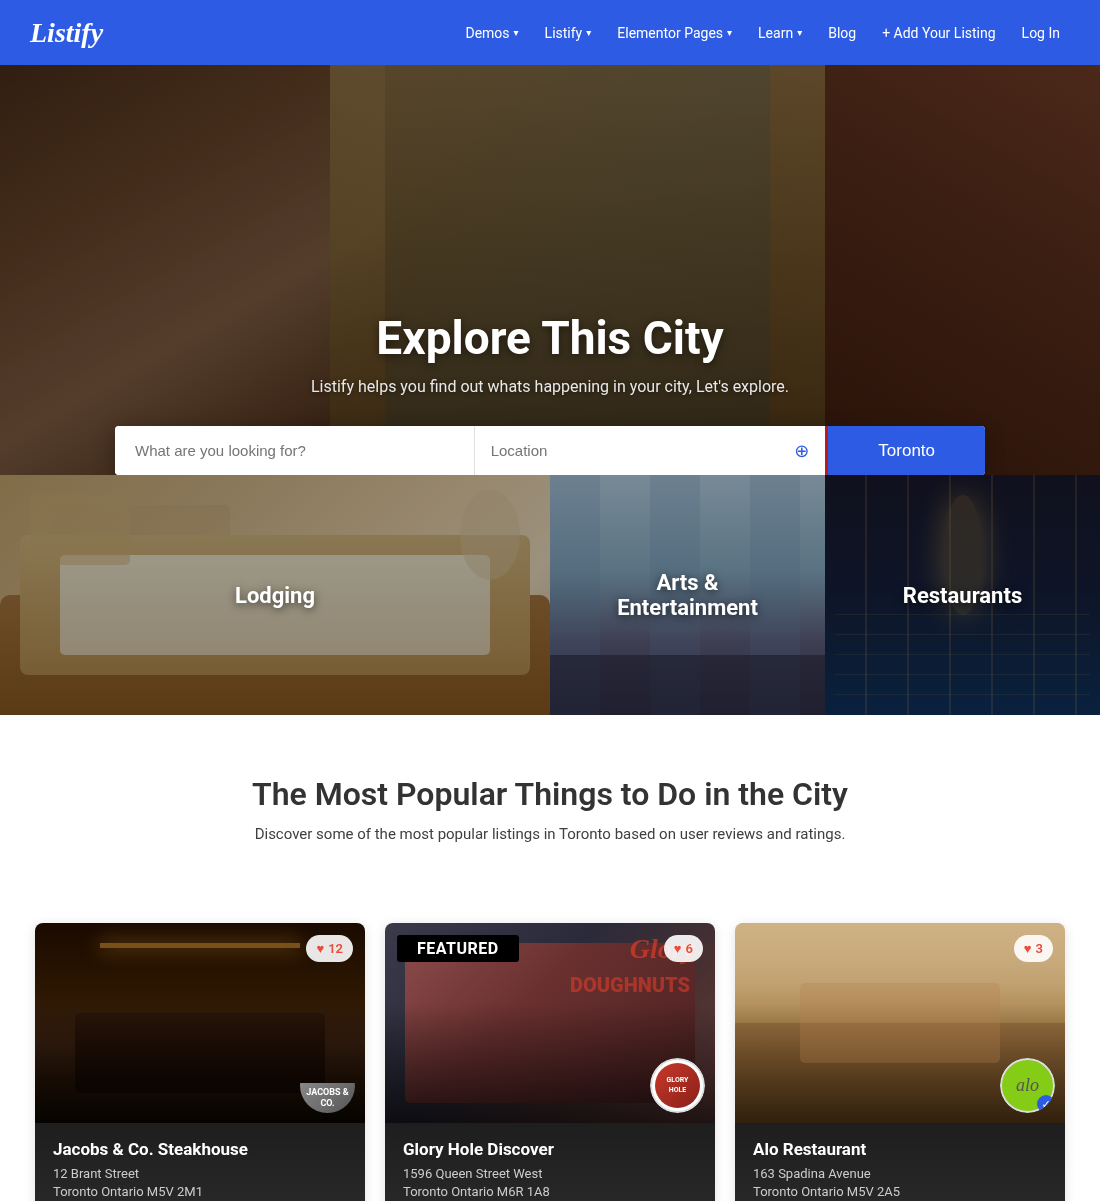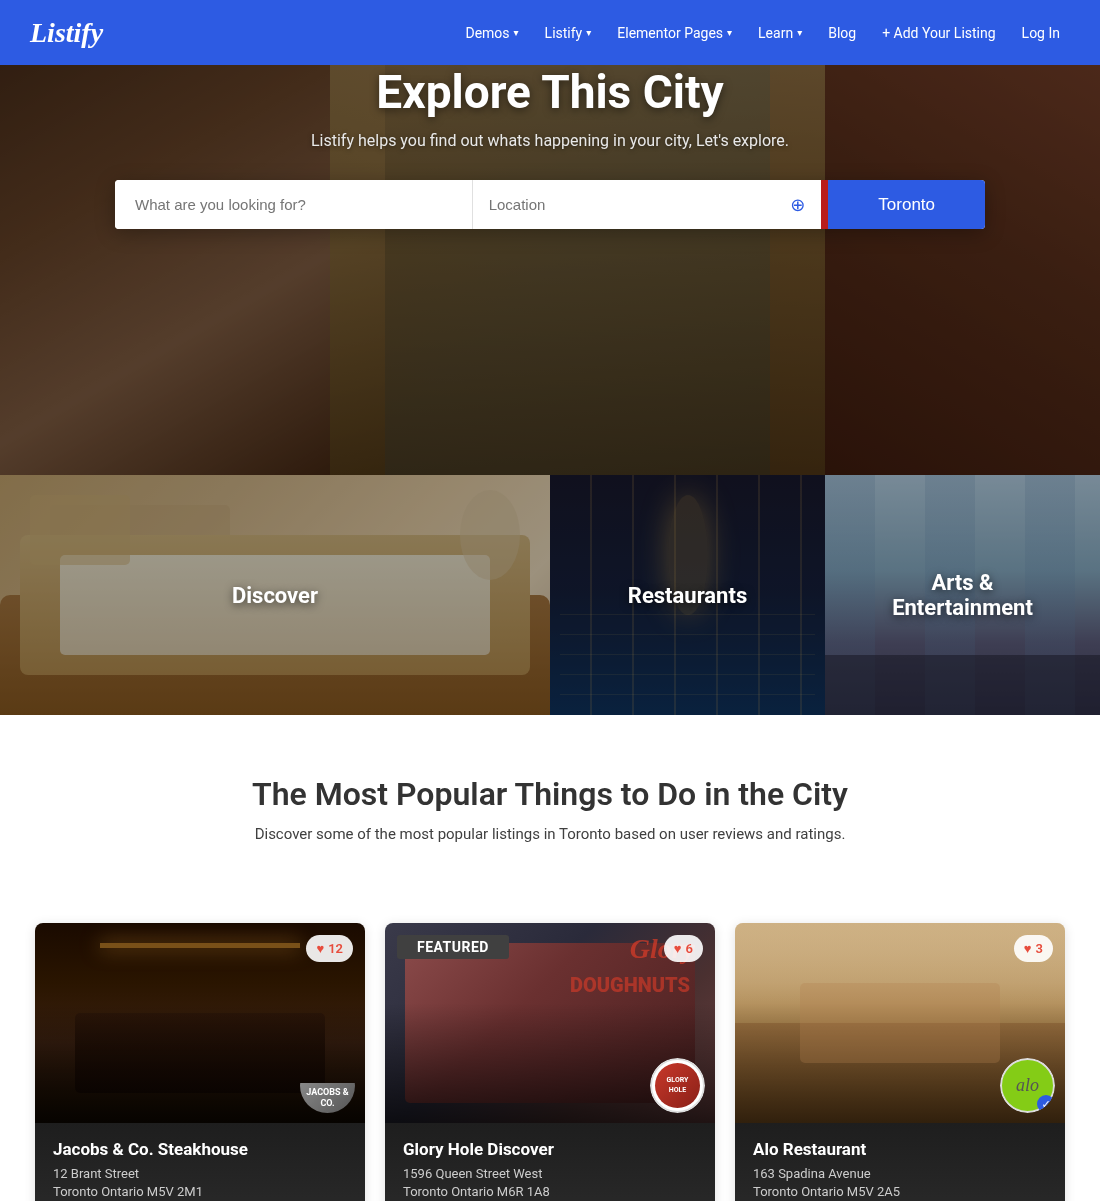--- a/index.html
+++ b/index.html
@@ -57,21 +57,21 @@
       cursor: pointer;
     }
 
     
     .hero {
       position: relative;
       height: 410px;
       display: flex;
       flex-direction: column;
       align-items: center;
-      justify-content: flex-start;
+      justify-content: flex-end;
       overflow: hidden;
     }
     .hero-bg {
       position: absolute;
       inset: 0;
       background: linear-gradient(135deg, #3a2010 0%, #5a3520 20%, #2a3040 50%, #1a2030 80%, #2a1a10 100%);
       z-index: 0;
     }
     
     .hero-overlay {
@@ -117,21 +117,21 @@
       font-size: 15px;
       color: #ef4444;
       outline: none;
       border-right: 1px solid #e0e0e0;
     }
     .search-location-wrap {
       flex: 1;
       display: flex;
       align-items: center;
       padding: 0 16px;
-      border-right: 7px solid #b91c1c;
+      border-right: 3px solid #b91c1c;
       gap: 8px;
     }
     .search-location {
       flex: 1;
       border: none;
       font-size: 15px;
       color: #999;
       outline: none;
     }
     .location-icon {
@@ -322,23 +322,23 @@
       font-size: 13px;
       font-weight: 600;
       color: #e74c3c;
       cursor: pointer;
       z-index: 3;
     }
     .card-featured-badge {
       position: absolute;
       top: 12px;
       left: 12px;
-      background: #404040;
-      color: #fff;
-      font-size: 14px;
+      background: #000000;
+      color: #fff;
+      font-size: 16px;
       font-weight: 700;
       padding: 4px 20px;
       border-radius: 3px;
       z-index: 3;
       text-transform: uppercase;
       letter-spacing: 0.5px;
     }
     .card-logo {
       position: absolute;
       bottom: 10px;
@@ -484,38 +484,38 @@
 <div class="categories">
   <div class="cat-item cat-item-large">
     <div class="cat-bg cat-bg-lodging">
 
       <div style="position:absolute;top:30px;left:50px;width:180px;height:40px;background:rgba(200,170,120,0.4);border-radius:5px;"></div>
       <div style="position:absolute;top:60px;left:20px;right:20px;bottom:40px;background:linear-gradient(180deg,#d4b880 0%,#b89050 100%);border-radius:8px;"></div>
       <div style="position:absolute;top:80px;left:60px;right:60px;bottom:60px;background:linear-gradient(180deg,#f0e8d0 0%,#e0d0b0 100%);border-radius:5px;"></div>
       <div style="position:absolute;top:15px;right:30px;width:60px;height:90px;background:rgba(220,200,160,0.5);border-radius:50%;"></div>
     </div>
     <div class="cat-overlay"></div>
-    <span class="cat-label">Discover</span>
+    <span class="cat-label">Lodging</span>
+  </div>
+  <div class="cat-item">
+    <div class="cat-bg cat-bg-arts">
+      <div style="position:absolute;inset:0;background:repeating-linear-gradient(90deg,rgba(100,140,180,0.2) 0px,rgba(100,140,180,0.2) 50px,transparent 50px,transparent 100px);"></div>
+      <div style="position:absolute;bottom:0;left:0;right:0;height:60px;background:rgba(40,40,60,0.6);"></div>
+    </div>
+    <div class="cat-overlay"></div>
+    <span class="cat-label" style="white-space:pre-line;">Arts &amp;
+Entertainment</span>
   </div>
   <div class="cat-item">
     <div class="cat-bg cat-bg-restaurants">
       <div style="position:absolute;bottom:20px;left:10px;right:10px;height:100px;background:repeating-linear-gradient(0deg,rgba(255,220,100,0.1) 0px,rgba(255,220,100,0.1) 1px,transparent 1px,transparent 20px);"></div>
       <div style="position:absolute;top:20px;left:50%;transform:translateX(-50%);width:40px;height:120px;background:rgba(255,200,80,0.2);border-radius:50%;box-shadow:0 0 30px rgba(255,200,80,0.4);"></div>
     </div>
     <div class="cat-overlay"></div>
     <span class="cat-label">Restaurants</span>
-  </div>
-  <div class="cat-item">
-    <div class="cat-bg cat-bg-arts">
-      <div style="position:absolute;inset:0;background:repeating-linear-gradient(90deg,rgba(100,140,180,0.2) 0px,rgba(100,140,180,0.2) 50px,transparent 50px,transparent 100px);"></div>
-      <div style="position:absolute;bottom:0;left:0;right:0;height:60px;background:rgba(40,40,60,0.6);"></div>
-    </div>
-    <div class="cat-overlay"></div>
-    <span class="cat-label" style="white-space:pre-line;">Arts &amp;
-Entertainment</span>
   </div>
 </div>
 
 <div class="popular-section">
   <h2 class="section-title">The Most Popular Things to Do in the City</h2>
   <p class="section-subtitle">Discover some of the most popular listings in Toronto based on user reviews and ratings.</p>
 </div>
 
 <div class="cards-grid">
 

